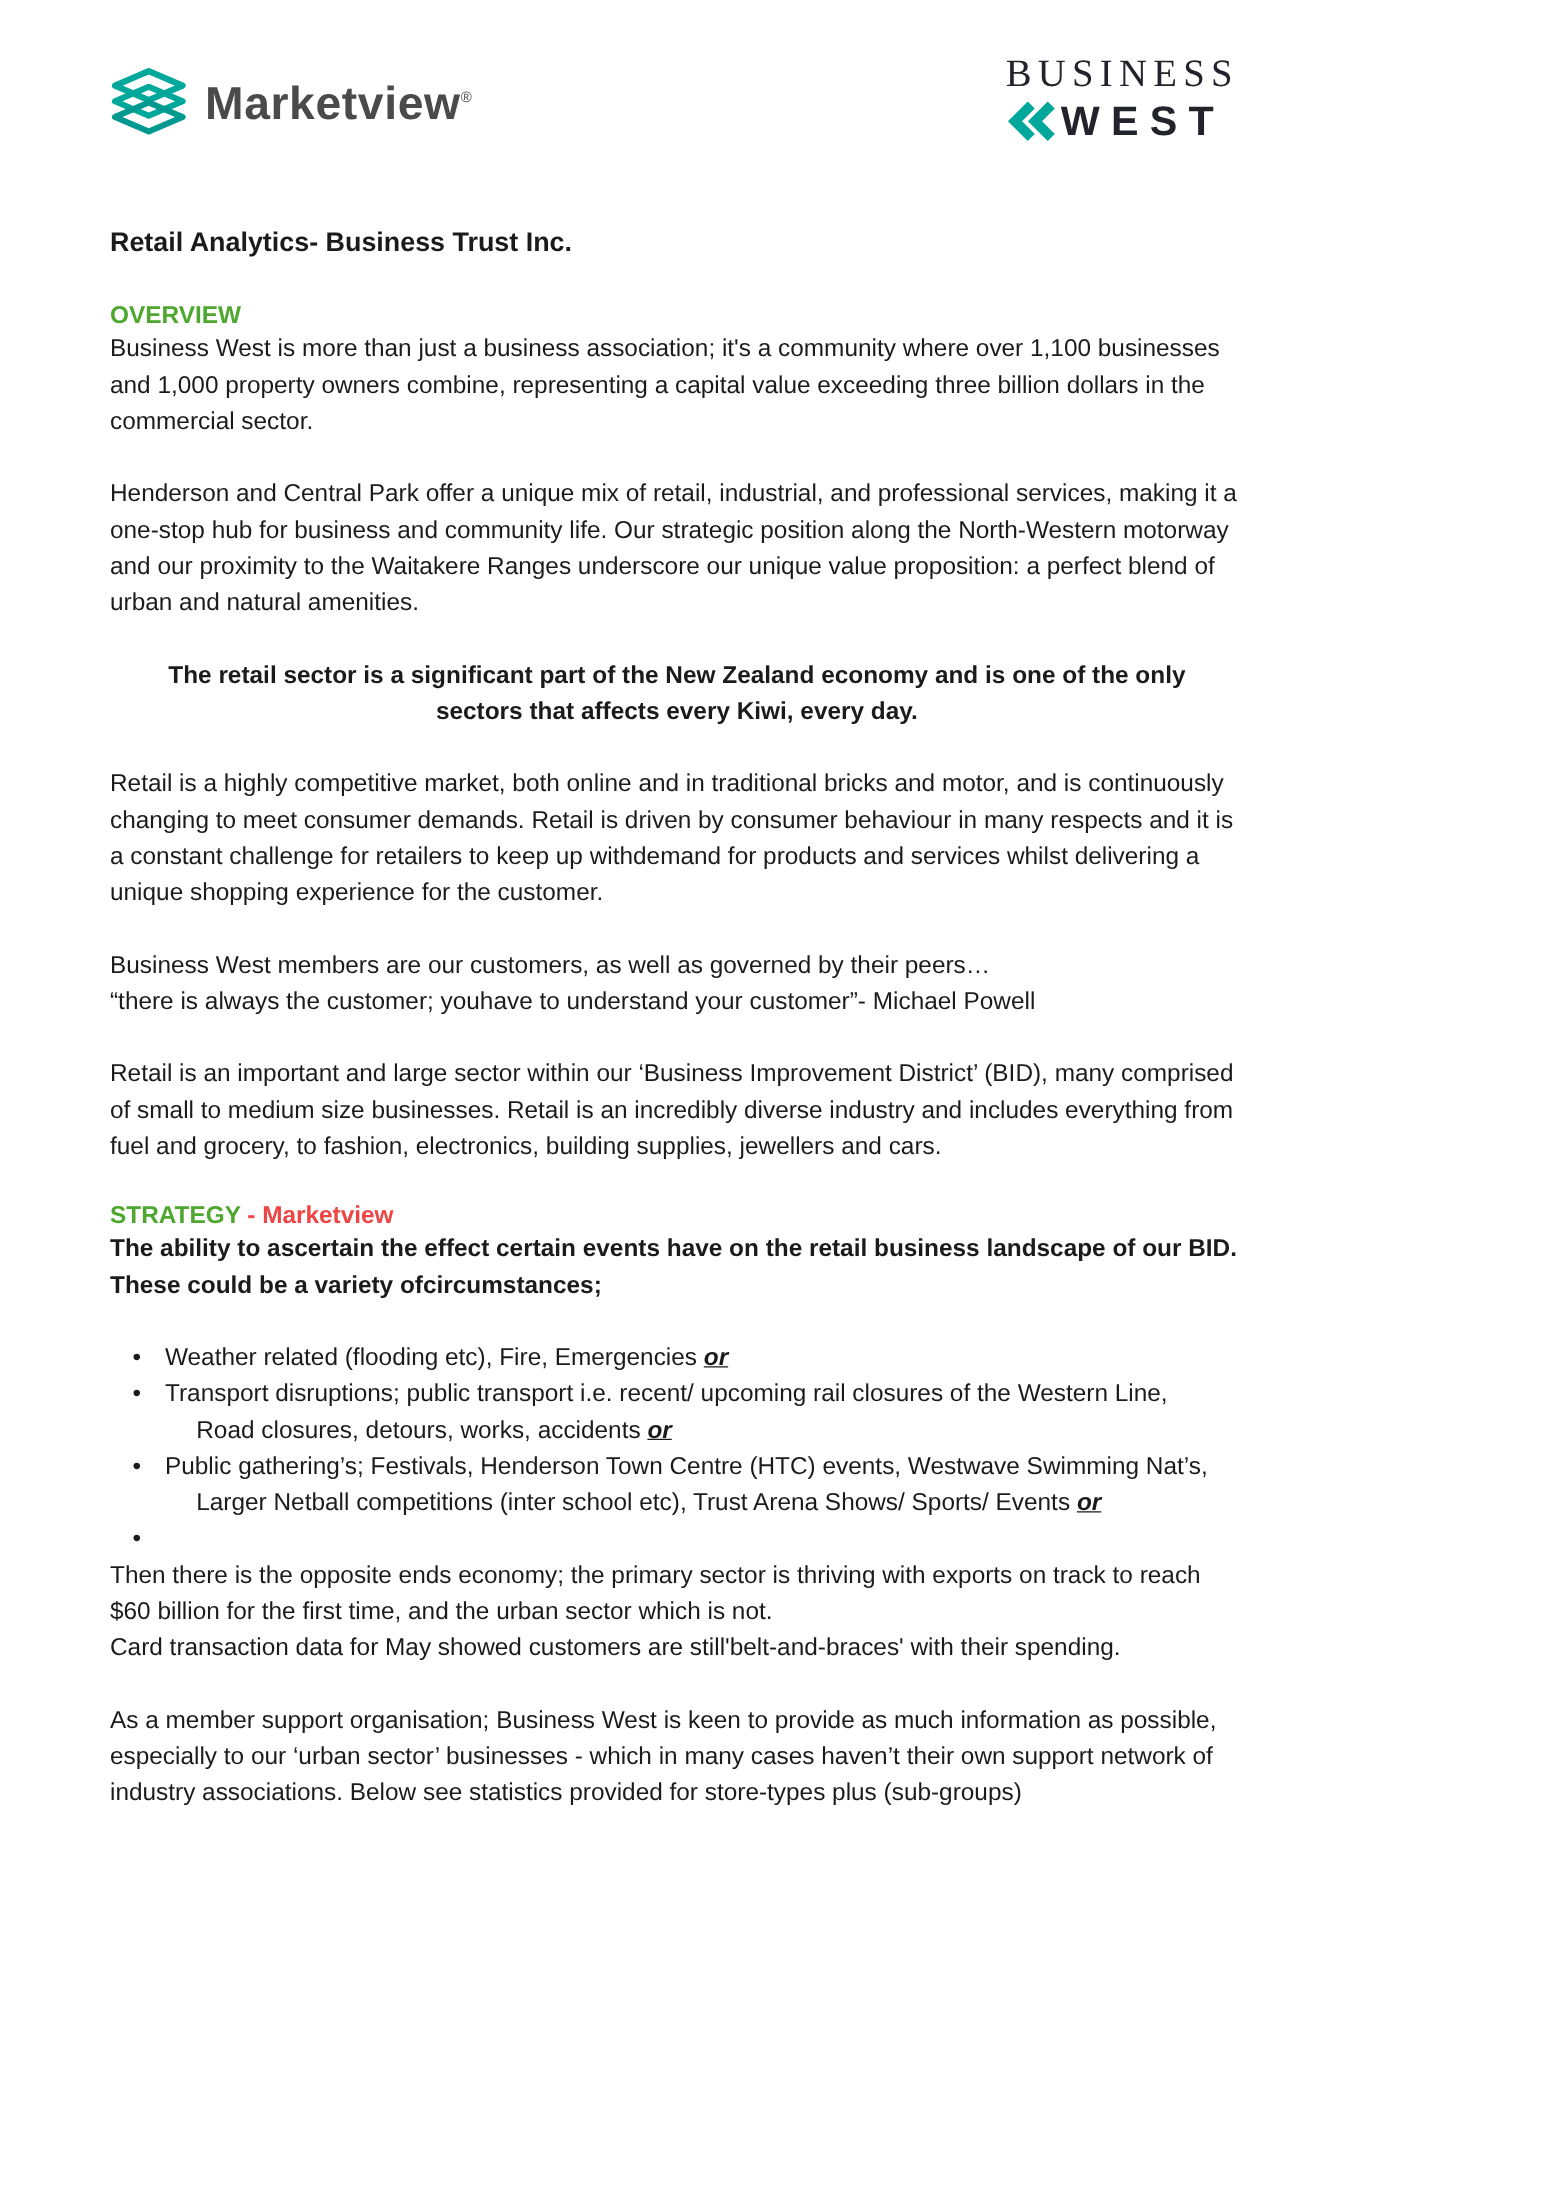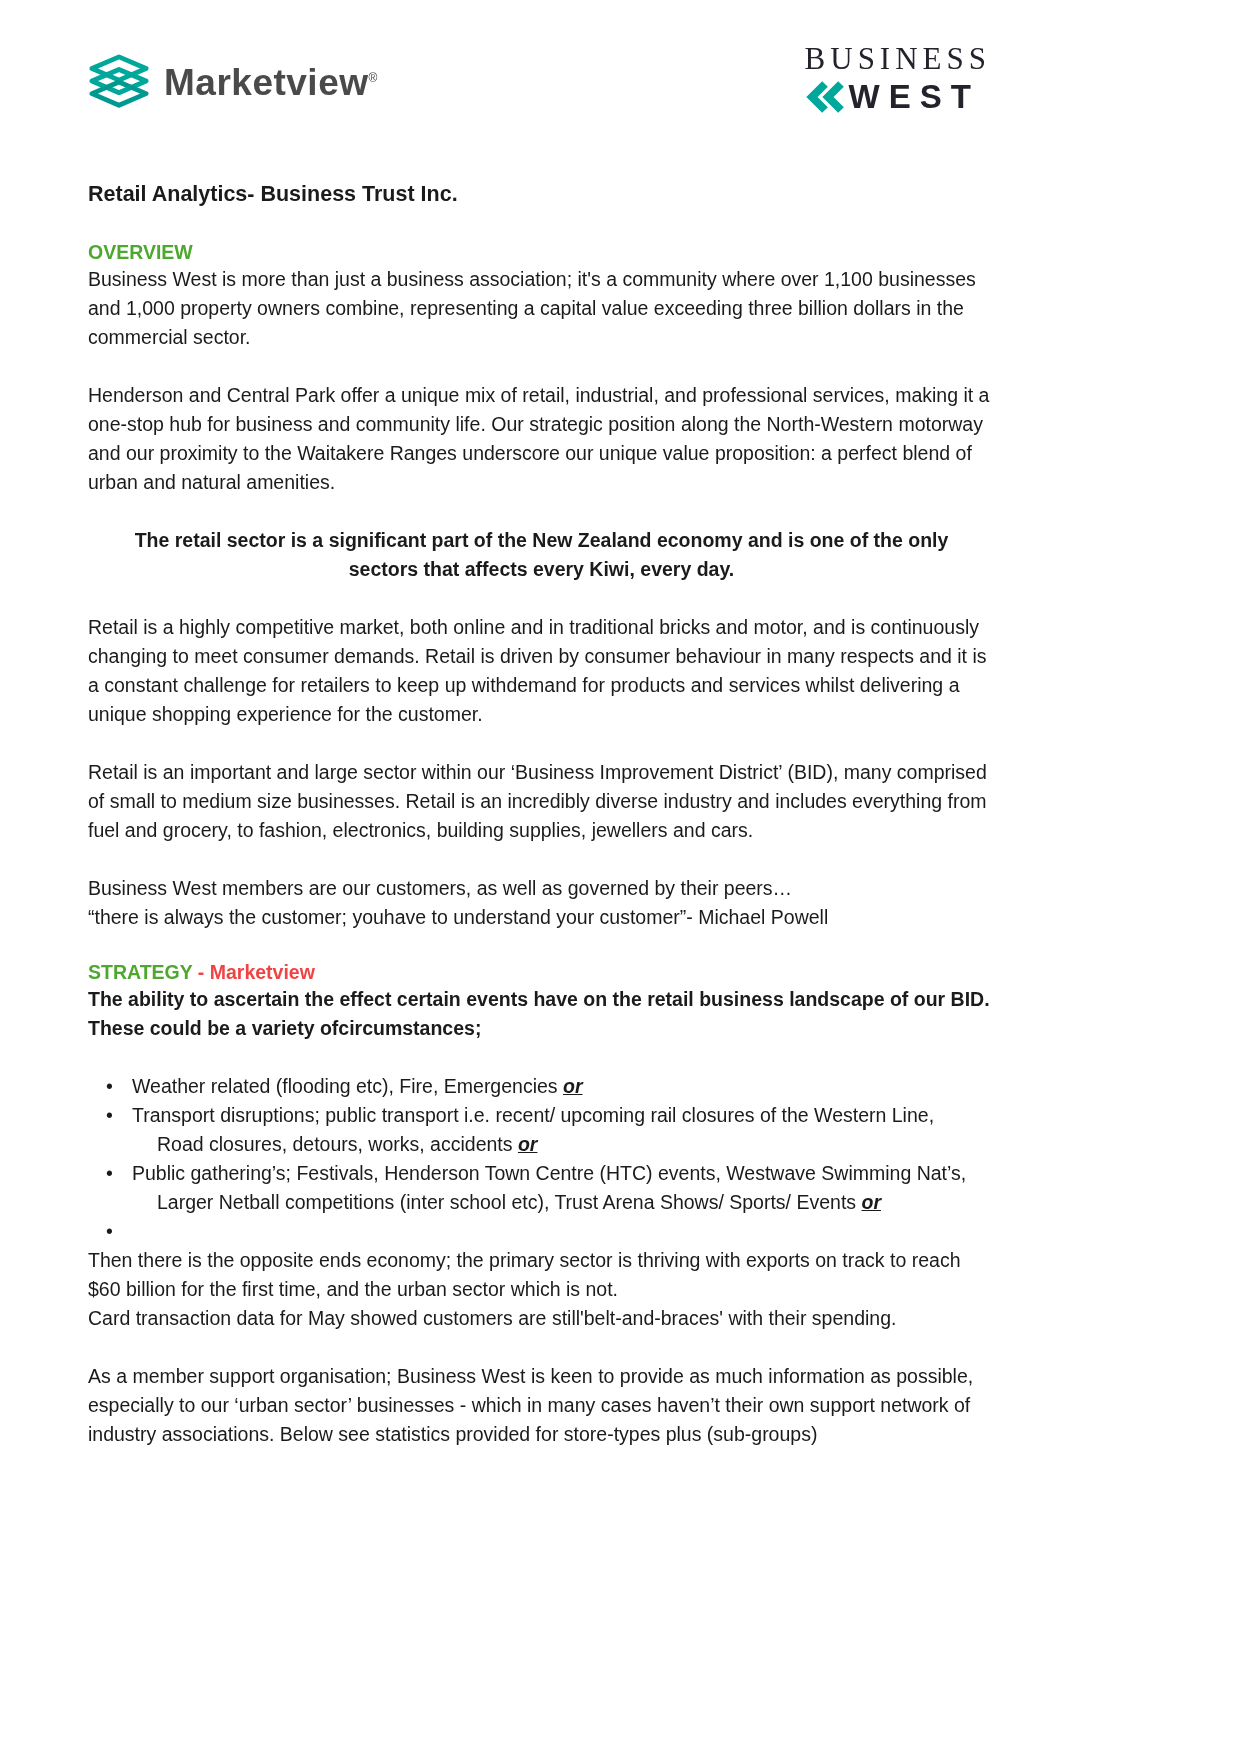--- a/index.html
+++ b/index.html
@@ -166,24 +166,24 @@
     <div class="h-green">OVERVIEW</div>
 
     <p class="body-text">Business West is more than just a business association; it's a community where over 1,100 businesses and 1,000 property owners combine, representing a capital value exceeding three billion dollars in the commercial sector.</p>
 
     <p class="body-text">Henderson and Central Park offer a unique mix of retail, industrial, and professional services, making it a one-stop hub for business and community life. Our strategic position along the North-Western motorway and our proximity to the Waitakere Ranges underscore our unique value proposition: a perfect blend of urban and natural amenities.</p>
 
     <p class="body-text quote">The retail sector is a significant part of the New Zealand economy and is one of the only sectors that affects every Kiwi, every day.</p>
 
     <p class="body-text">Retail is a highly competitive market, both online and in traditional bricks and motor, and is continuously changing to meet consumer demands. Retail is driven by consumer behaviour in many respects and it is a constant challenge for retailers to keep up withdemand for products and services whilst delivering a unique shopping experience for the customer.</p>
 
-    <p class="body-text">Retail is an important and large sector within our ‘Business Improvement District’ (BID), many comprised of small to medium size businesses. Retail is an incredibly diverse industry and includes everything from fuel and grocery, to fashion, electronics, building supplies, jewellers and cars.</p>
-
     <p class="body-text">Business West members are our customers, as well as governed by their peers…
 “there is always the customer; youhave to understand your customer”- Michael Powell</p>
+
+    <p class="body-text">Retail is an important and large sector within our ‘Business Improvement District’ (BID), many comprised of small to medium size businesses. Retail is an incredibly diverse industry and includes everything from fuel and grocery, to fashion, electronics, building supplies, jewellers and cars.</p>
 
     <div class="h-green"><span>STRATEGY</span><span class="h-rest"> - Marketview</span></div>
 
     <p class="body-text bold-intro">The ability to ascertain the effect certain events have on the retail business landscape of our BID.
 These could be a variety ofcircumstances;</p>
 
     <ul class="bullets">
       <li>
         <span class="dot">•</span>
         <span>Weather related (flooding etc), Fire, Emergencies</span>

